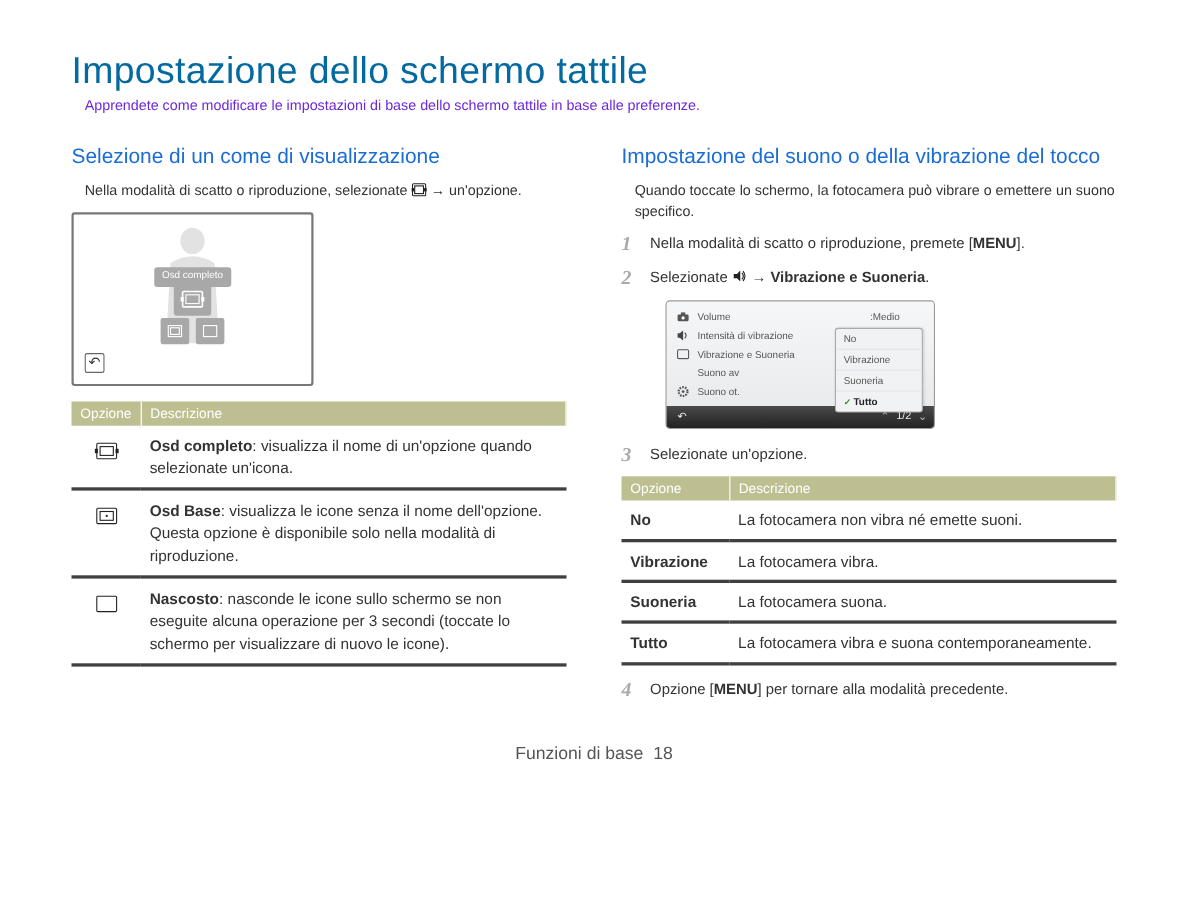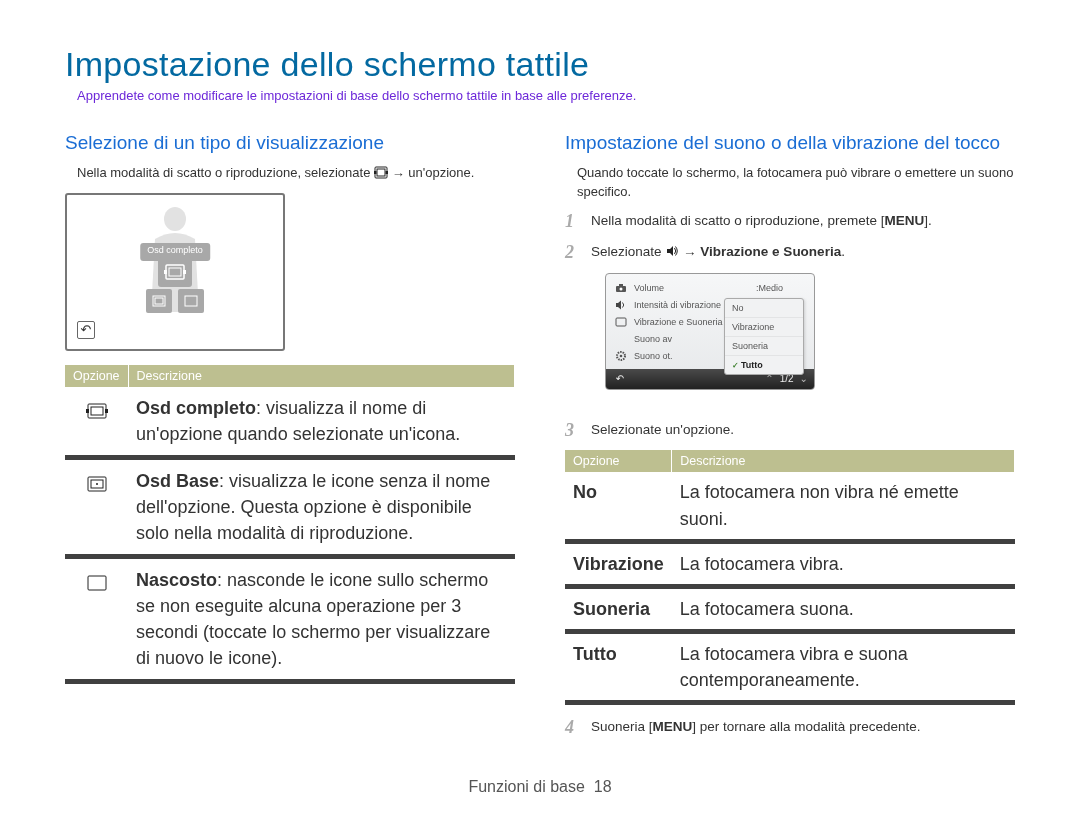--- a/index.html
+++ b/index.html
@@ -106,24 +106,24 @@
     background: #bdbf90;
     color: #fff;
     font-weight: 400;
     font-size: 12.5px;
     text-align: left;
     padding: 4px 8px;
     border-right: 1px solid #fff;
   }
   .opts-table th:first-child { width: 58px; }
   .opts-table td {
-    border-bottom: 5px solid #404040;
+    border-bottom: 3px solid #404040;
     padding: 8px;
     vertical-align: top;
-    font-size: 18px;
+    font-size: 14px;
     line-height: 1.45;
   }
   .opts-table td.icon-cell { text-align: center; padding-top: 14px; }
   .opts-table .bold { font-weight: bold; }
   .opts-table-r th:first-child { width: 98px; }
   .opts-table-r td.opt-name { font-weight: bold; padding: 7px 8px; }
   .opts-table-r td { padding: 7px 8px; }
 
   .steps { margin: 0; padding: 0; list-style: none; }
   .steps li { display: flex; gap: 10px; margin-bottom: 10px; font-size: 13.5px; line-height: 1.5; }
@@ -132,24 +132,24 @@
     font-style: italic;
     font-size: 18px;
     color: #aaa;
     font-weight: 600;
     min-width: 16px;
     line-height: 1.15;
   }
   .step-text .bold { font-weight: bold; }
 
   .menu-ui {
-    width: 210px; border: 1px solid #999; border-radius: 4px;
+    width: 245px; border: 1px solid #999; border-radius: 4px;
     background: linear-gradient(#f6f7f8, #e6e8ea);
     padding: 6px 6px 0 6px;
-    margin: 6px 0 30px 40px;
+    margin: 6px 0 13px 40px;
     font-size: 9px; color: #555;
     position: relative;
   }
   .menu-row { display: flex; align-items: center; height: 17px; }
   .menu-icon { width: 18px; display:flex; align-items:center; justify-content:center; }
   .menu-lbl { flex:1; padding-left: 4px; }
   .menu-val { width: 52px; }
   .drop {
     position:absolute; right:10px; top:24px; width:80px;
     background:#f1f2f3; border:1px solid #aaa; border-radius:3px;
@@ -177,21 +177,21 @@
 </style>
 </head>
 <body>
 
 <h1 class="page-title">Impostazione dello schermo tattile</h1>
 <p class="page-subtitle">Apprendete come modificare le impostazioni di base dello schermo tattile in base alle preferenze.</p>
 
 <div class="columns">
 
   <div class="col">
-    <h2 class="section-heading">Selezione di un tipo di visualizzazione</h2>
+    <h2 class="section-heading">Selezione di un come di visualizzazione</h2>
     <p class="body-text">
       <span>Nella modalità di scatto o riproduzione, selezionate </span>
       <span class="inline-icon-display">
         <svg width="14" height="13">
             <rect x="1" y="1" width="12" height="11" rx="1" fill="none" stroke="#222" stroke-width="1"></rect>
             <rect x="3" y="3" width="8" height="7" fill="none" stroke="#222" stroke-width="1"></rect>
             <rect x="0" y="5" width="2.5" height="3" fill="#222"></rect>
             <rect x="11.5" y="5" width="2.5" height="3" fill="#222"></rect>
           </svg>
       </span>
@@ -387,21 +387,21 @@
             <td class="opt-name">Tutto</td>
             <td>La fotocamera vibra e suona contemporaneamente.</td>
           </tr>
       </tbody>
     </table>
 
     <ul class="steps" style="margin-top:12px">
       <li>
         <span class="step-num">4</span>
         <span class="step-text">
-          <span>Suoneria [</span><span class="bold">MENU</span><span>] per tornare alla modalità precedente.</span>
+          <span>Opzione [</span><span class="bold">MENU</span><span>] per tornare alla modalità precedente.</span>
         </span>
       </li>
     </ul>
   </div>
 </div>
 
 <div class="footer">
   <span>Funzioni di base</span>&nbsp;&nbsp;<span>18</span>
 </div>
 

